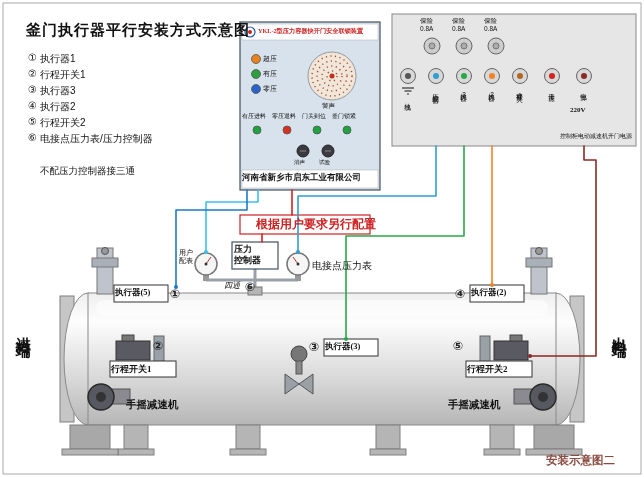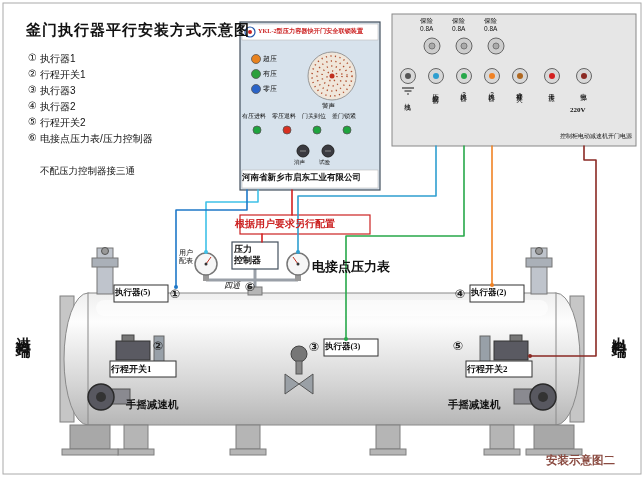--- a/index.html
+++ b/index.html
@@ -268,26 +268,26 @@
 <div class="t vt" style="left:404px;top:98px;font-size:6.5px;">地线</div>
 <div class="t vt" style="left:432px;top:88px;font-size:6.5px;">压力控制器</div>
 <div class="t vt" style="left:460px;top:88px;font-size:6.5px;">执行器3</div>
 <div class="t vt" style="left:488px;top:88px;font-size:6.5px;">执行器2</div>
 <div class="t vt" style="left:516px;top:88px;font-size:6.5px;">行程开关1</div>
 <div class="t vt" style="left:548px;top:88px;font-size:6.5px;">干接点</div>
 <div class="t vt" style="left:580px;top:88px;font-size:6.5px;">电源</div>
 <div class="t b c" style="left:570px;top:106px;width:28px;font-size:7px;">220V</div>
 <div class="t" style="left:548px;top:133px;width:84px;font-size:6px;text-align:right;">控制柜电动减速机开门电源</div>
 
-<div class="t b red c" style="left:235px;top:218px;width:134px;font-size:10px;">根据用户要求另行配置</div>
+<div class="t b red c" style="left:256px;top:218px;width:134px;font-size:12px;">根据用户要求另行配置</div>
 <div class="t b c" style="left:234px;top:244px;width:30px;font-size:9px;">压力</div>
 <div class="t b c" style="left:234px;top:255px;width:42px;font-size:9px;">控制器</div>
 <div class="t" style="left:224px;top:281px;font-size:8px;font-style:italic;">四通</div>
 <div class="t" style="left:179px;top:249px;width:15px;font-size:7px;">用户配表</div>
-<div class="t nw" style="left:312px;top:260px;font-size:13px;font-weight:bold;">电接点压力表</div>
+<div class="t nw" style="left:312px;top:260px;font-size:10px;">电接点压力表</div>
 
 <div class="t b c" style="left:115px;top:288px;width:52px;font-size:8.5px;">执行器(5)</div>
 <div class="t b c" style="left:471px;top:288px;width:52px;font-size:8.5px;">执行器(2)</div>
 <div class="t b c" style="left:325px;top:342px;width:52px;font-size:8.5px;">执行器(3)</div>
 <div class="t b c" style="left:111px;top:364px;width:64px;font-size:9px;">行程开关1</div>
 <div class="t b c" style="left:467px;top:364px;width:64px;font-size:9px;">行程开关2</div>
 <div class="t b nw" style="left:126px;top:399px;font-size:10.5px;">手摇减速机</div>
 <div class="t b nw" style="left:448px;top:399px;font-size:10.5px;">手摇减速机</div>
 
 <div class="badge" style="left:170px;top:288px;">①</div>

